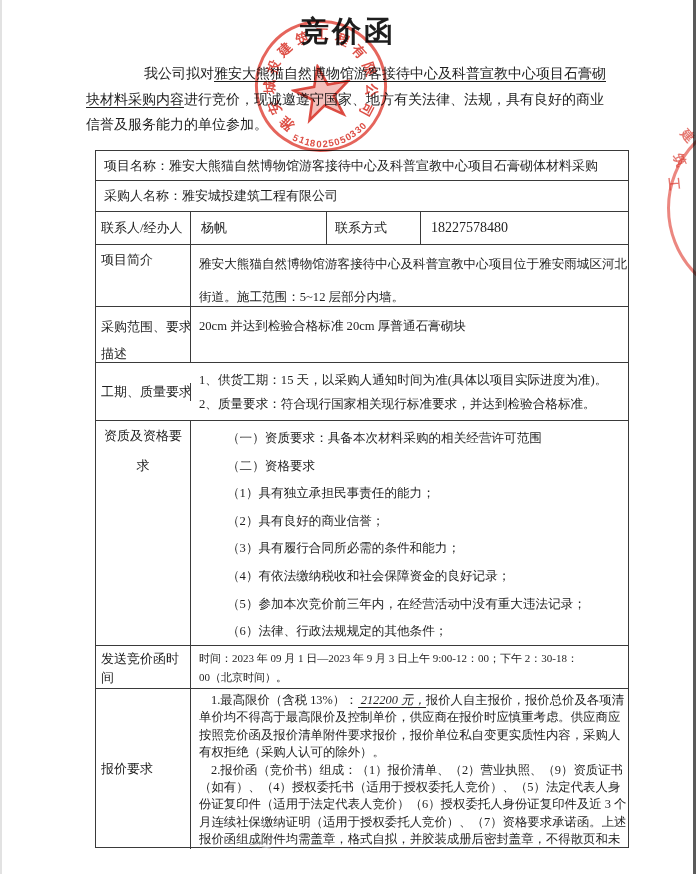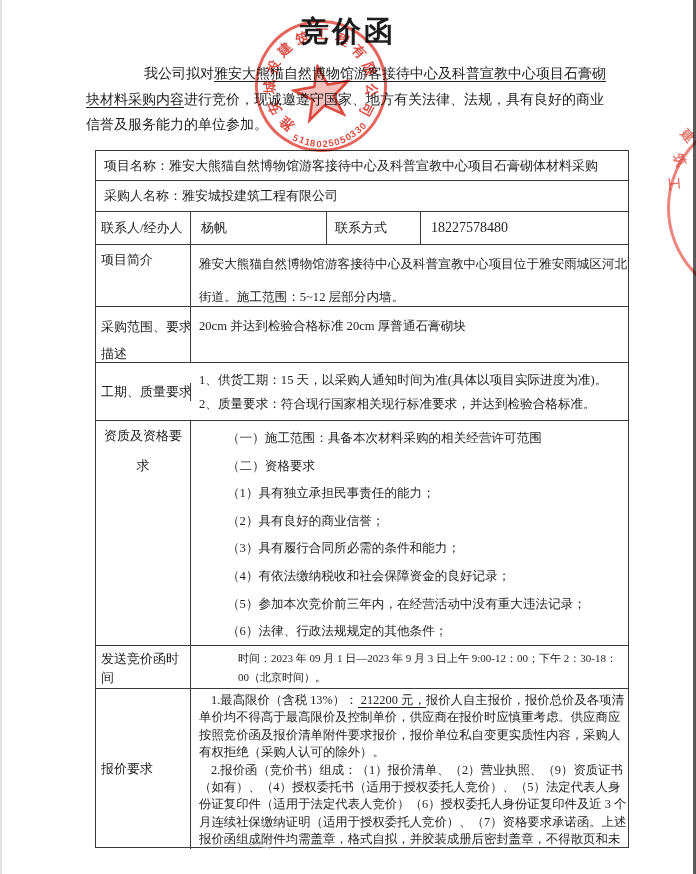--- a/index.html
+++ b/index.html
@@ -14,21 +14,21 @@
 
   .doc-title{
     position:absolute;left:0;top:12px;width:696px;text-align:center;
     font-size:29px;font-weight:bold;letter-spacing:3px;
   }
 
   .intro{position:absolute;left:86px;top:61px;width:548px;font-size:14px;line-height:25.5px;}
   .intro .ln{white-space:nowrap;}
   .intro .ln1{text-indent:58px;}
   .u{text-decoration:underline;text-underline-offset:3px;}
-  .u-pre{white-space:pre;border-bottom:1px solid #222;text-decoration:none;}
+  .u-pre{white-space:pre;border-bottom:1px solid #222;text-decoration:none;font-style:italic;}
 
   
   .doc-table{
     position:absolute;left:95px;top:150px;width:534px;height:698px;
     border:1.2px solid #3a3a3a;box-sizing:border-box;
     font-size:12.6px;
   }
   .trow{display:flex;border-bottom:1px solid #3a3a3a;box-sizing:border-box;overflow:hidden;}
   .trow:last-child{border-bottom:none;}
   .cell{box-sizing:border-box;overflow:hidden;}
@@ -39,21 +39,21 @@
   .full{width:100%;padding-left:8px;display:flex;align-items:center;font-size:13px;}
   .nw{white-space:nowrap;}
 
   .r1{height:30px;}
   .r2{height:31px;}
   .r3{height:33px;}
   .r4{height:62px;}
   .r5{height:56px;}
   .r6{height:58px;align-items:center;}
   .r7{height:225px;}
-  .r8{height:43px;gap:39px;}
+  .r8{height:43px;}
   .r9{height:160px;}
 
   .r3 .c1{width:95px;font-size:13px;padding-left:5px;display:flex;align-items:center;}
   .r3 .c2{width:136px;padding-left:10px;display:flex;align-items:center;font-size:13px;}
   .r3 .c3{width:94px;padding-left:8px;display:flex;align-items:center;font-size:13px;}
   .r3 .c4{flex:1;padding-left:10px;display:flex;align-items:center;font-size:14px;}
 
   .r4 .lab{padding-top:6px;}
   .r4 .cont{padding-top:3px;line-height:33px;}
   .r5 .lab{padding-top:6px;line-height:27px;}
@@ -150,21 +150,21 @@
       <div class="nw">1、供货工期：15 天，以采购人通知时间为准(具体以项目实际进度为准)。</div>
       <div class="nw">2、质量要求：符合现行国家相关现行标准要求，并达到检验合格标准。</div>
     </div>
   </div>
   <div class="trow r7">
     <div class="cell lab-c b-r">
       <div>资质及资格要</div>
       <div>求</div>
     </div>
     <div class="cell cont">
-      <div class="nw">（一）施工范围：具备本次材料采购的相关经营许可范围</div>
+      <div class="nw">（一）资质要求：具备本次材料采购的相关经营许可范围</div>
       <div class="nw">（二）资格要求</div>
       <div class="nw">（1）具有独立承担民事责任的能力；</div>
       <div class="nw">（2）具有良好的商业信誉；</div>
       <div class="nw">（3）具有履行合同所必需的条件和能力；</div>
       <div class="nw">（4）有依法缴纳税收和社会保障资金的良好记录；</div>
       <div class="nw">（5）参加本次竞价前三年内，在经营活动中没有重大违法记录；</div>
       <div class="nw">（6）法律、行政法规规定的其他条件；</div>
     </div>
   </div>
   <div class="trow r8">

